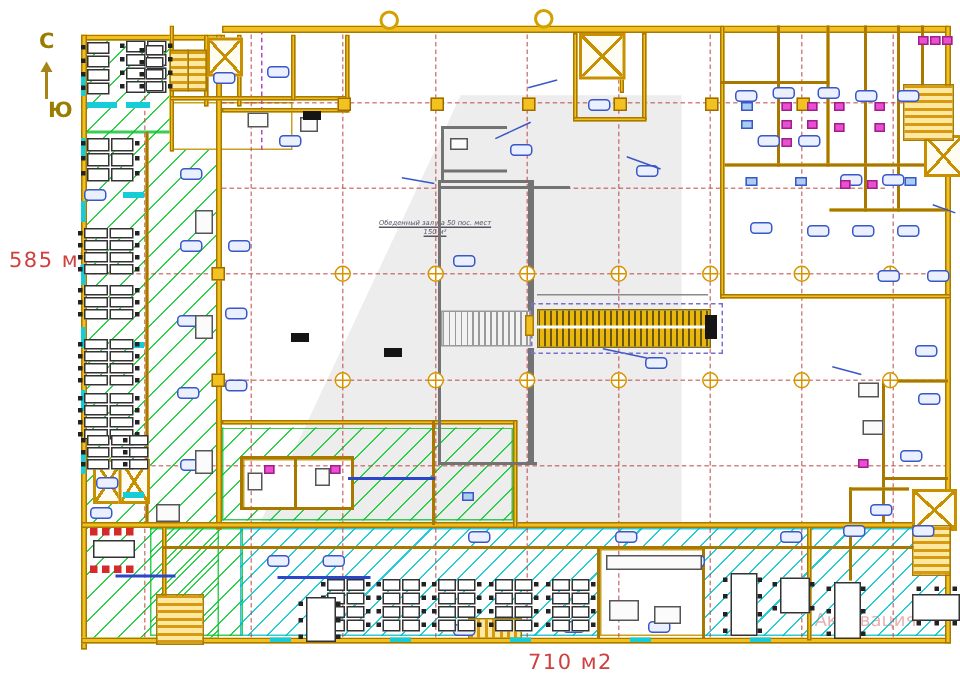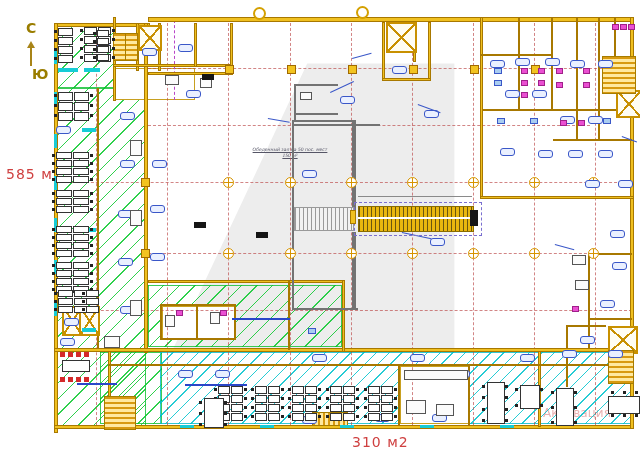--- a/index.html
+++ b/index.html
@@ -60,21 +60,21 @@
   <div class="abs wm-poly" style="left:0;top:0;width:640px;height:454px"></div>
 
   <div class="abs" style="left:24px;top:20px;width:24px;height:62px">
     <div class="compass-letter" style="position:absolute;left:2px;top:0">С</div>
     <div class="arrow-head abs" style="left:3px;top:17px"></div>
     <div class="arrow-line abs" style="left:6px;top:24px"></div>
     <div class="compass-letter" style="position:absolute;left:8px;top:46px">Ю</div>
   </div>
 
   <div class="abs redlabel" style="left:6px;top:166px">585 м2</div>
-  <div class="abs redlabel" style="left:352px;top:434px">310 м2</div>
+  <div class="abs redlabel" style="left:352px;top:434px">710 м2</div>
 
   <div class="abs roomtext" style="left:240px;top:147px;width:100px">
     <u>Обеденный зал на 50 пос. мест</u>
     <u>150 м²</u>
   </div>
 
   <div class="abs wm-est" style="left:200px;top:356px">4 ESTATE</div>
   <div class="abs wm-act" style="left:543px;top:406px">Активация</div>
 
 <div class="abs hatchG" style="left: 57px; top: 26px; width: 57px; height: 62px;"></div>

